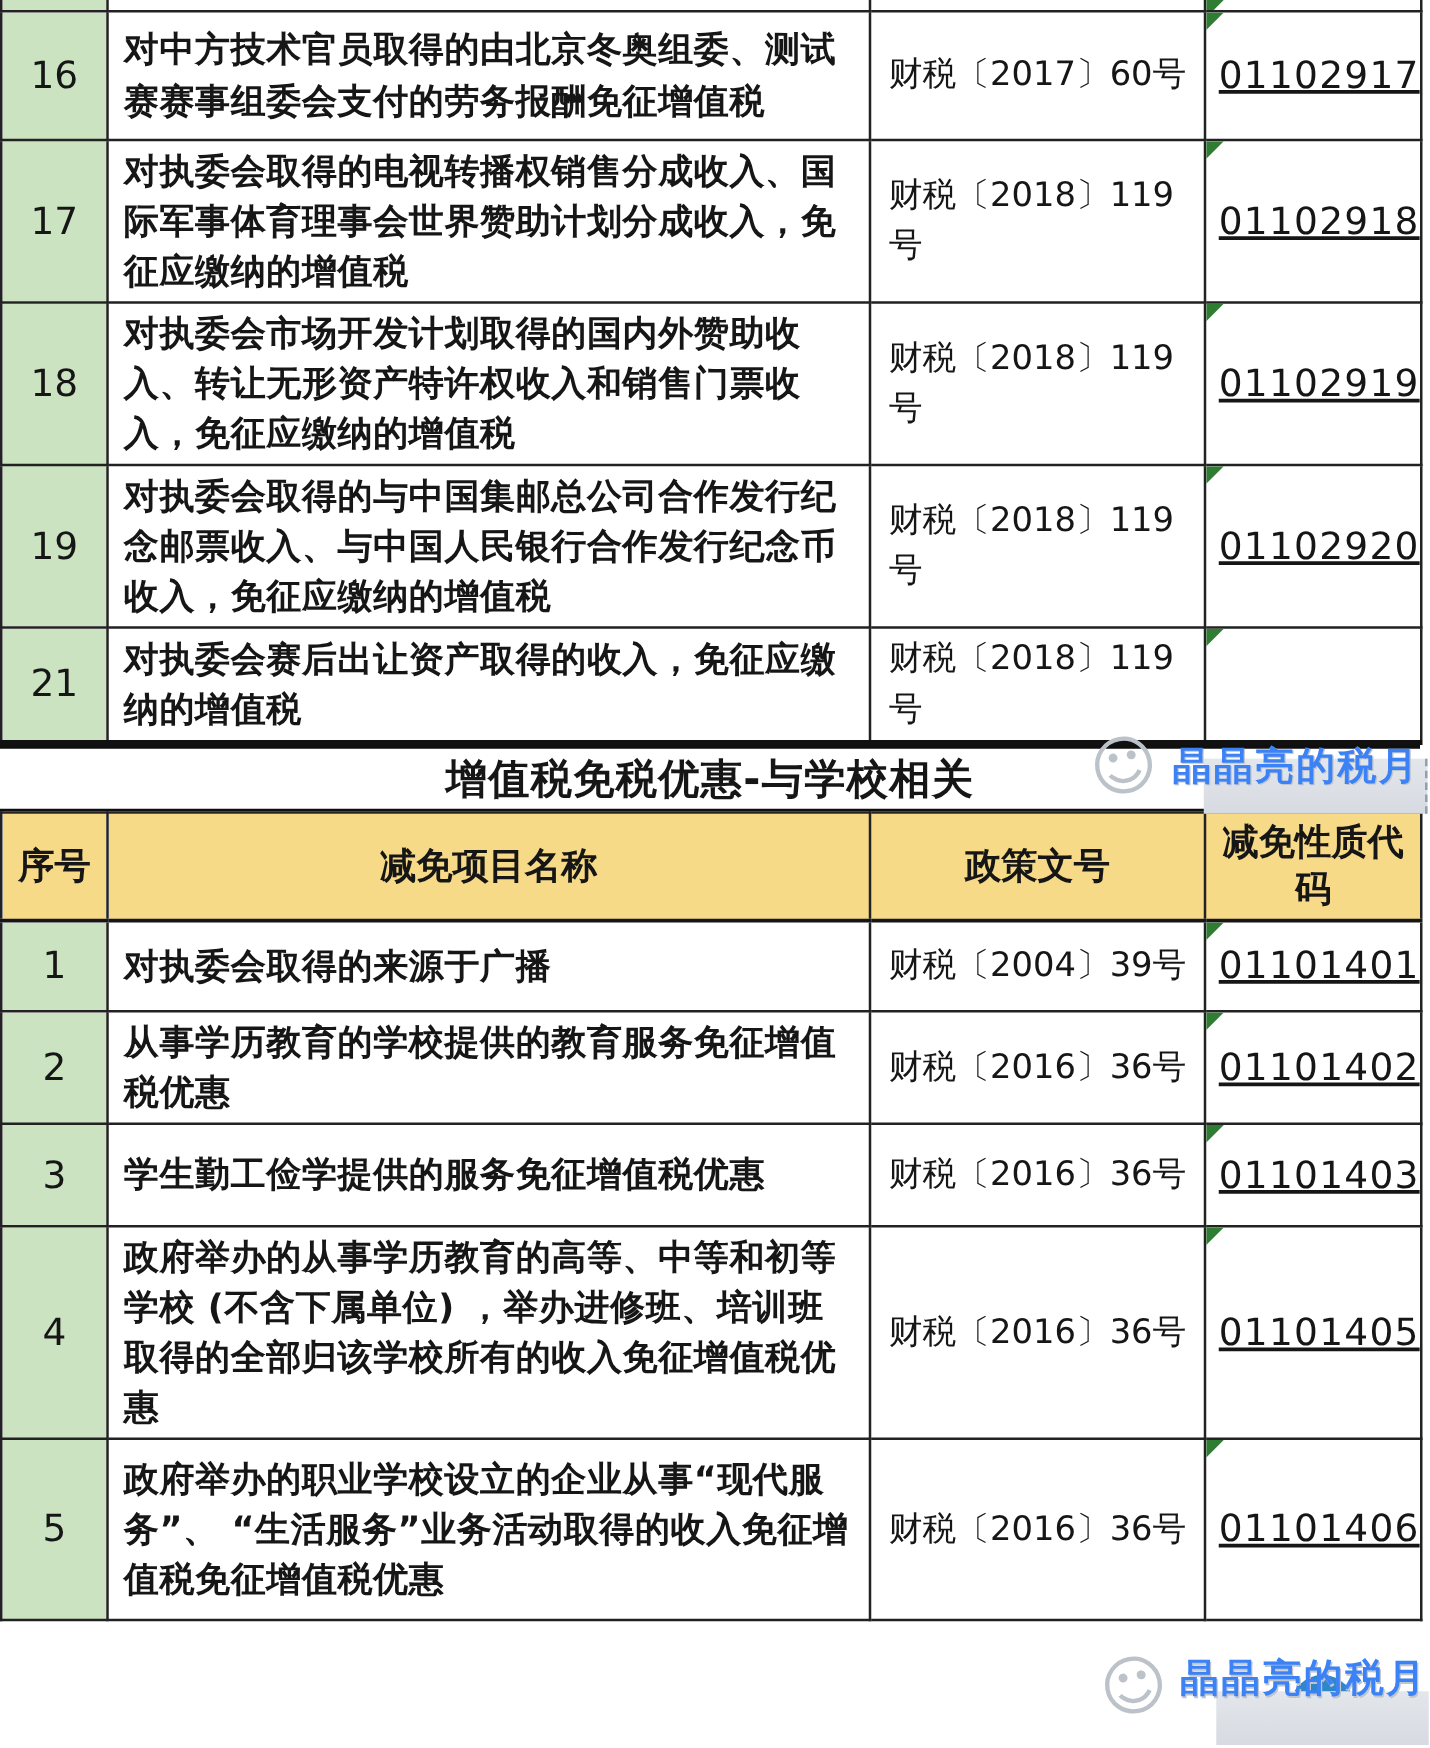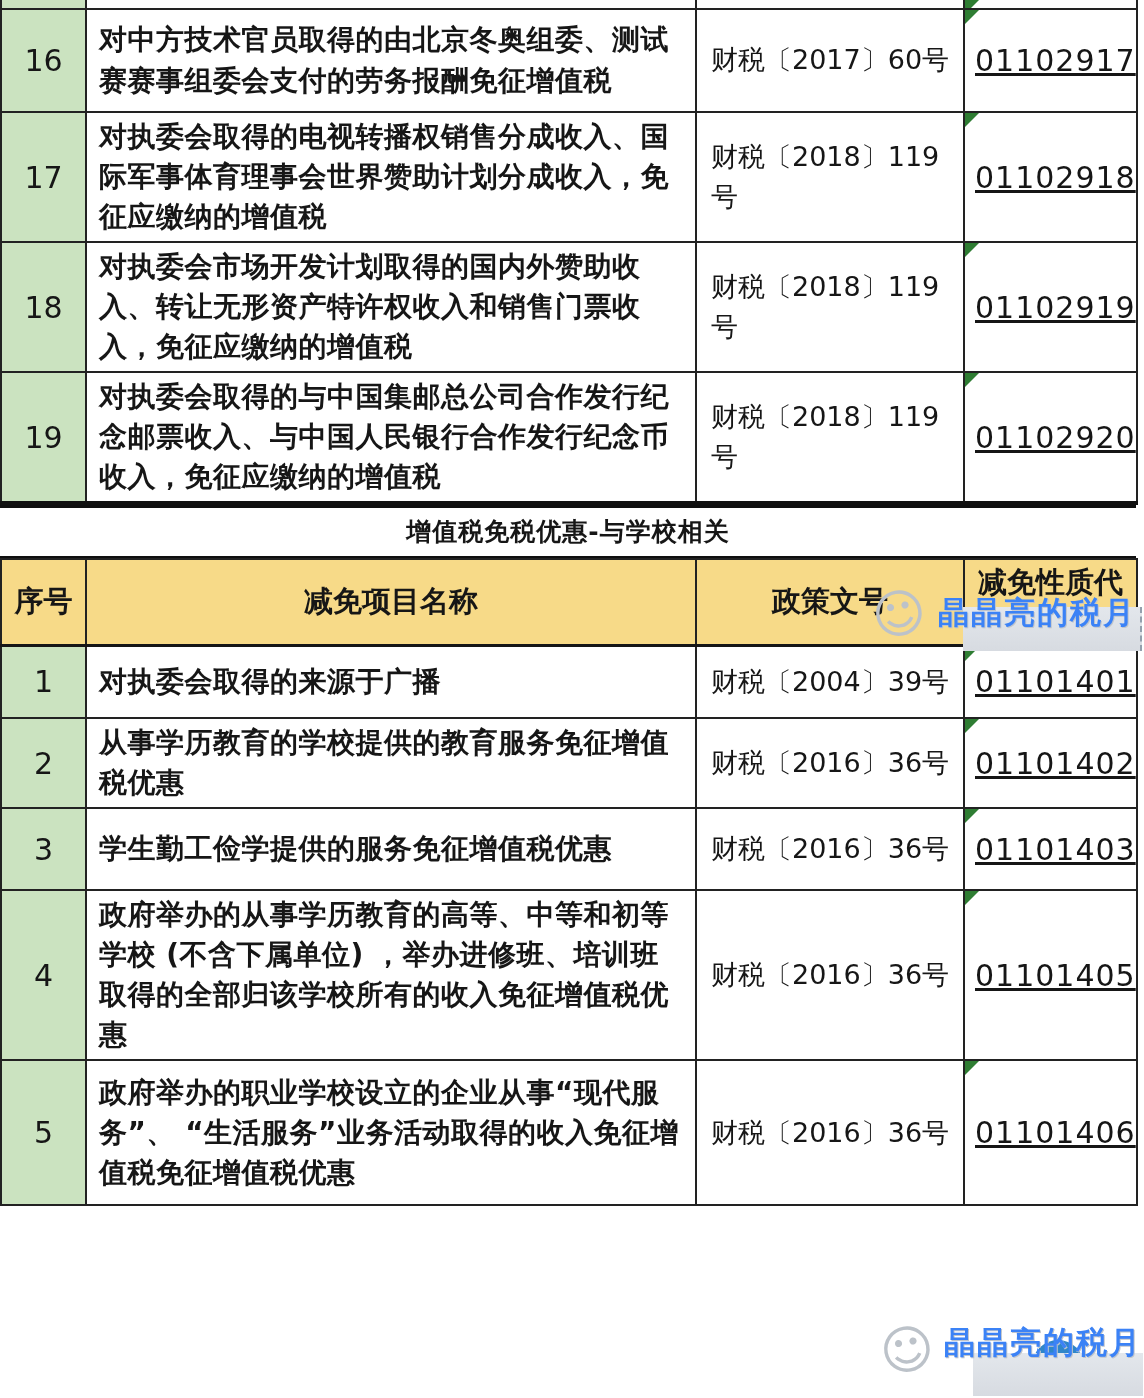--- a/index.html
+++ b/index.html
@@ -62,21 +62,21 @@
     border-right:14px solid transparent;
   }
   .tbl1{border-top:0;border-bottom:4px solid #111;}
   .tbl1 tr.partial td{border-top:0;}
 
   .section-title{
     width:1136px;
     height:48px;
     line-height:48px;
     text-align:center;
-    font-size:25px;
+    font-size:33px;
     font-weight:bold;
     border-top:3px solid #0f0f0f;
     border-bottom:2px solid #0f0f0f;
     background:#ffffff;
     letter-spacing:1px;
   }
   .tbl2 td.head{
     background:#f7da88;
     text-align:center;
     font-size:29px;
@@ -157,20 +157,28 @@
       <td class="name">对执委会市场开发计划取得的国内外赞助收入、转让无形资产特许权收入和销售门票收入，免征应缴纳的增值税</td>
       <td class="policy">财税〔2018〕119号</td>
       <td class="code"><span class="tri"></span><span>01102919</span></td>
     </tr>
     <tr style="height:127px;">
       <td class="num">19</td>
       <td class="name">对执委会取得的与中国集邮总公司合作发行纪念邮票收入、与中国人民银行合作发行纪念币收入，免征应缴纳的增值税</td>
       <td class="policy">财税〔2018〕119号</td>
       <td class="code"><span class="tri"></span><span>01102920</span></td>
     </tr>
+    <tr style="height:87px;">
+      <td class="num">21</td>
+      <td class="name">对执委会赛后出让资产取得的收入，免征应缴纳的增值税</td>
+      <td class="policy">财税〔2018〕119号</td>
+      <td class="code">
+            <span class="tri"></span>
+          </td>
+    </tr>
   </tbody>
     </table>
 
   <div class="section-title">增值税免税优惠-与学校相关</div>
 
   <table class="tbl2">
     <colgroup>
         <col class="c-num">
         <col class="c-name">
         <col class="c-policy">

